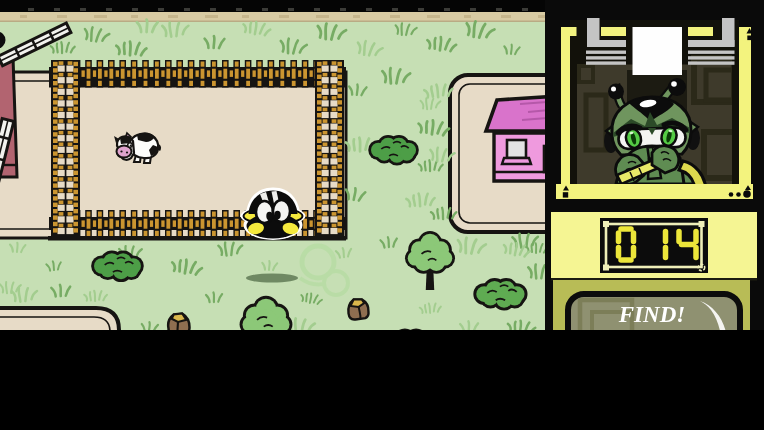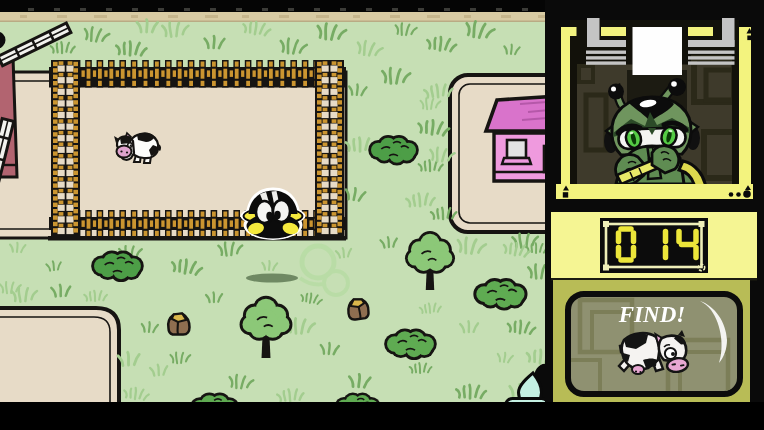--- a/index.html
+++ b/index.html
@@ -1,15 +1,15 @@
 <!DOCTYPE html>
 <html><head><meta charset="utf-8">
 <style>
 html,body{margin:0;padding:0;background:#000;}
-#stage{position:relative;width:764px;height:402px;overflow:hidden;font-family:"Liberation Sans",sans-serif;}
+#stage{position:relative;width:764px;height:330px;overflow:hidden;font-family:"Liberation Sans",sans-serif;}
 </style></head><body>
 <div id="stage">
 <svg width="764" height="430" viewBox="0 0 764 430" xmlns="http://www.w3.org/2000/svg">
 <defs>
 <g id="tuft1" fill="none" stroke="currentColor" stroke-width="2" stroke-linecap="round">
  <path d="M-7,0 C-6,-3 -7,-6 -9,-8"></path>
           <path d="M-3,1 C-3,-3 -4,-7 -3,-10"></path>
  <path d="M1,1 C2,-3 2,-6 4,-9"></path>
           <path d="M6,0 C7,-3 9,-5 11,-6"></path>
 </g>

